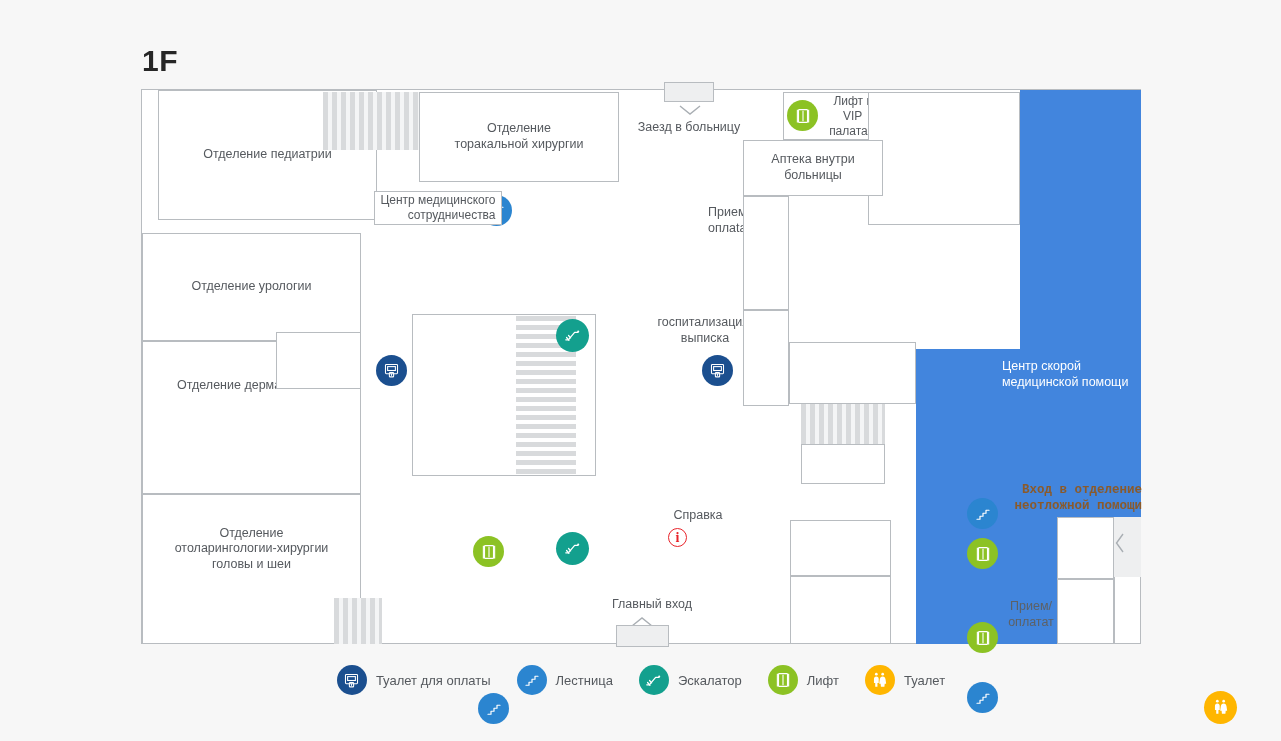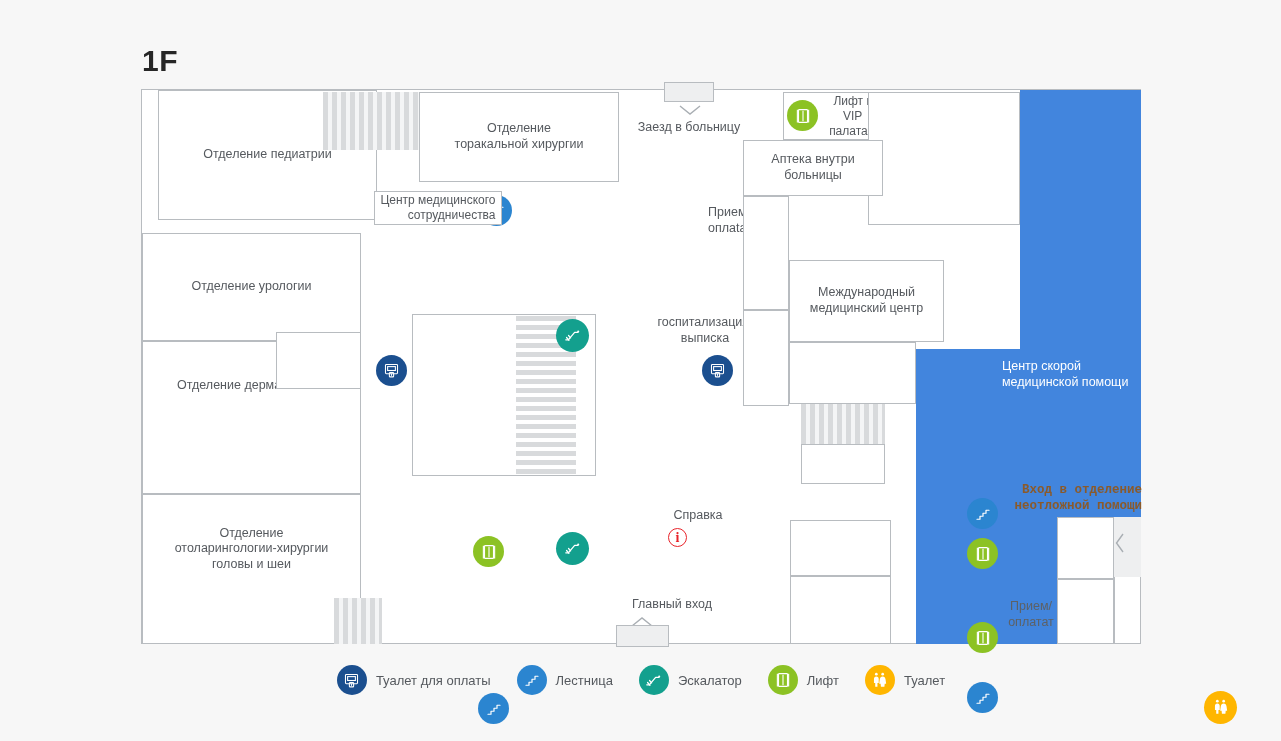--- a/index.html
+++ b/index.html
@@ -239,24 +239,20 @@
 
   <div class="room" style="left:601px;top:50px;width:140px;height:56px;justify-content:center;">
     <span style="white-space:pre-line;">Аптека внутри
 больницы</span>
   </div>
 
   <div class="room" style="left:601px;top:106px;width:46px;height:114px;"></div>
   <div class="room" style="left:601px;top:220px;width:46px;height:96px;"></div>
 
 
-  <div class="room" style="left:647px;top:170px;width:155px;height:82px;">
-    <span style="white-space:pre-line;">Международный
-медицинский центр</span>
-  </div>
 
   <div class="room" style="left:647px;top:252px;width:127px;height:62px;"></div>
 
   <div class="stairs" style="left:659px;top:314px;width:84px;height:40px;"></div>
   <div class="ic ic-stair" style="left:825px;top:408px;width:31px;height:31px;">
     <svg width="18" height="18" viewBox="0 0 24 24" fill="none" stroke="#fff" stroke-width="1.6" stroke-linecap="round" stroke-linejoin="round">
       <path d="M4 19h4v-4h4v-4h4V7h4"></path>
     </svg>
   </div>
   <div class="room" style="left:659px;top:354px;width:84px;height:40px;"></div>
@@ -281,21 +277,21 @@
   <div class="room" style="left:648px;top:486px;width:101px;height:68px;"></div>
   <div class="ic ic-stair" style="left:825px;top:592px;width:31px;height:31px;">
     <svg width="18" height="18" viewBox="0 0 24 24" fill="none" stroke="#fff" stroke-width="1.6" stroke-linecap="round" stroke-linejoin="round">
       <path d="M4 19h4v-4h4v-4h4V7h4"></path>
     </svg>
   </div>
 
   <div class="plain" style="left:496px;top:418px;width:120px;">Справка</div>
   <div class="info-icon" style="left:526px;top:438px;">i</div>
 
-  <div class="plain" style="left:440px;top:507px;width:180px;">Главный вход</div>
+  <div class="plain" style="left:420px;top:507px;width:180px;">Главный вход</div>
   <div class="chev" style="left:489px;top:524px;">
     <svg width="22" height="11" viewBox="0 0 22 11" fill="none" stroke="#a9aeb3" stroke-width="1.4">
       <path d="M1 9l10-8 10 8"></path>
     </svg>
   </div>
   <div class="room" style="left:474px;top:535px;width:53px;height:22px;background:#eeeff0;"></div>
 
   <div class="room" style="left:915px;top:427px;width:57px;height:62px;"></div>
   <div class="room" style="left:915px;top:489px;width:57px;height:65px;"></div>
   <div class="room" style="left:972px;top:427px;width:27px;height:127px;"></div>

